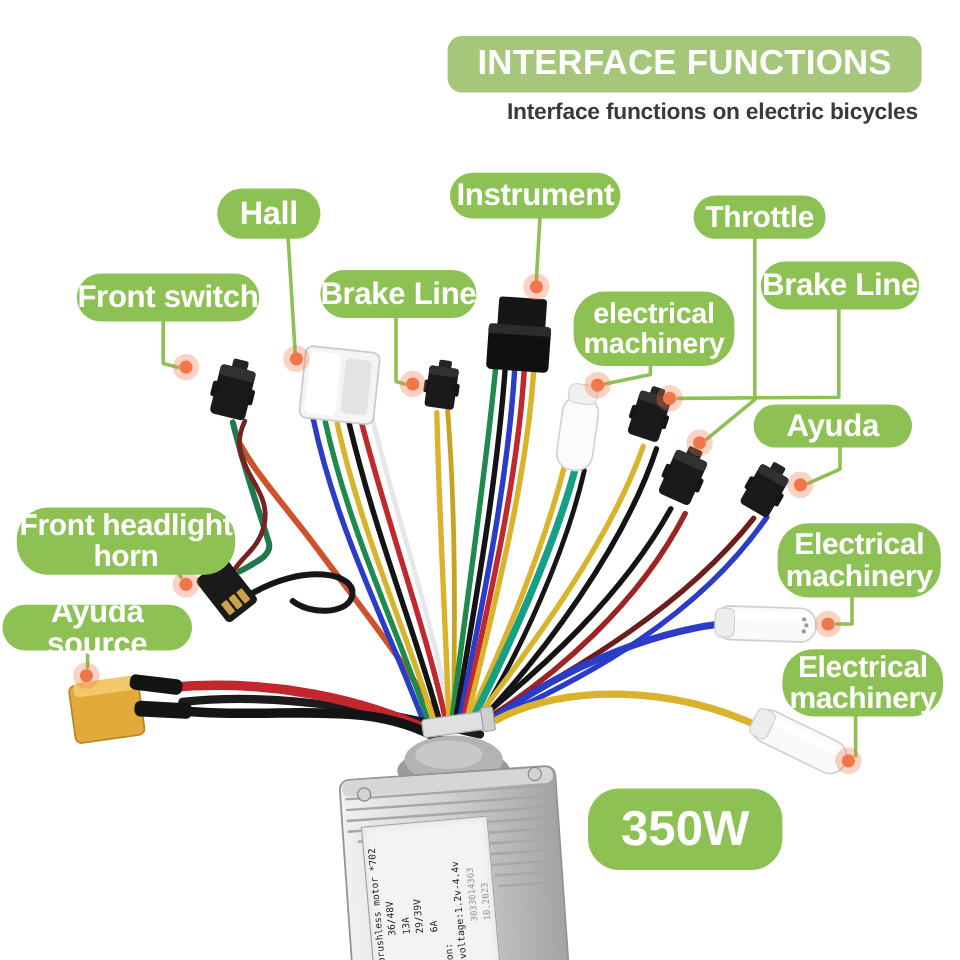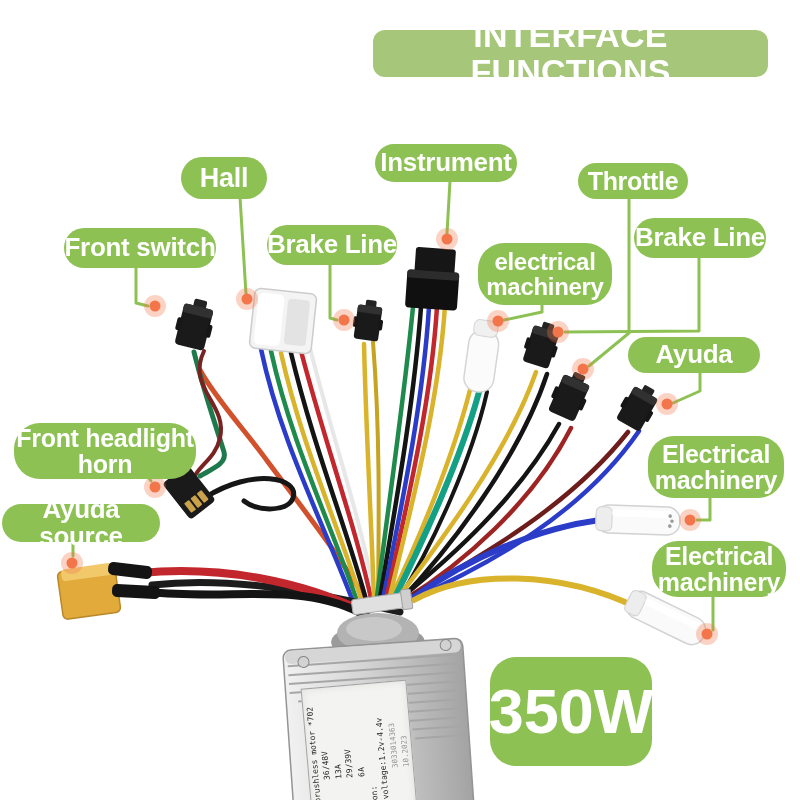--- a/index.html
+++ b/index.html
@@ -4,38 +4,38 @@
 <style>
   html,body{margin:0;padding:0;width:800px;height:800px;overflow:hidden;background:#ffffff;
     font-family:"Liberation Sans",sans-serif;}
   #stage{position:relative;width:800px;height:800px;background:#fff;}
   #scene{position:absolute;left:0;top:0;}
 
   .pill{position:absolute;background:#8dc153;color:#fff;font-weight:700;
     display:flex;align-items:center;justify-content:center;text-align:center;
     white-space:pre-line;letter-spacing:-0.3px;line-height:1.05;}
   #hdr-title{left:373px;top:30px;width:395px;height:47px;background:#a6c77a;
-    border-radius:12px;font-size:34px;letter-spacing:0.2px;}
+    border-radius:12px;font-size:29px;letter-spacing:0.2px;}
   #hdr-sub{position:absolute;left:385px;top:83px;width:380px;height:22px;
     display:flex;align-items:center;justify-content:flex-end;color:#3a3a3a;
     font-size:19px;font-weight:700;letter-spacing:-0.2px;}
 
   #cp-hall{left:181px;top:157px;width:86px;height:42px;border-radius:21px;font-size:27px;}
   #cp-instrument{left:375px;top:144px;width:142px;height:38px;border-radius:19px;font-size:26px;}
   #cp-throttle{left:578px;top:163px;width:110px;height:36px;border-radius:18px;font-size:25px;}
   #cp-light-switch{left:64px;top:228px;width:152px;height:40px;border-radius:20px;font-size:26px;}
   #cp-brake-left{left:267px;top:225px;width:130px;height:40px;border-radius:20px;font-size:26px;}
   #cp-elec-small{left:478px;top:243px;width:134px;height:62px;border-radius:26px;font-size:24px;}
   #cp-brake-right{left:634px;top:218px;width:132px;height:40px;border-radius:20px;font-size:26px;}
   #cp-ayuda{left:628px;top:337px;width:132px;height:36px;border-radius:18px;font-size:26px;}
   #cp-horn{left:14px;top:391px;width:182px;height:56px;border-radius:26px;font-size:25px;margin-top:32px;}
   #cp-em-upper{left:648px;top:436px;width:136px;height:62px;border-radius:26px;font-size:25px;}
   #cp-power-source{left:2px;top:504px;width:158px;height:38px;border-radius:19px;font-size:26px;}
   #cp-em-lower{left:652px;top:541px;width:134px;height:56px;border-radius:26px;font-size:25px;}
-  #cp-350w{left:490px;top:657px;width:162px;height:109px;border-radius:26px;font-size:63px;letter-spacing:0;}
+  #cp-350w{left:490px;top:657px;width:162px;height:68px;border-radius:26px;font-size:41px;letter-spacing:0;}
 
   
   #ctrl-label{position:absolute;left:306px;top:684px;width:104px;height:126px;
     background:#f3f3f1;border:1px solid #a3a3a3;transform:rotate(-5deg);
     transform-origin:center;overflow:hidden;box-shadow:inset 0 0 8px rgba(0,0,0,.08);}
   #ctrl-label .rot{position:absolute;left:-11px;top:11px;width:126px;height:104px;
     transform:rotate(-90deg);transform-origin:center;display:flex;flex-direction:column;
     justify-content:space-between;padding:2px 0;box-sizing:border-box;
     font-family:"DejaVu Sans Mono",monospace;font-size:8px;color:#222;}
   #ctrl-label .rot div{white-space:nowrap;}
@@ -273,20 +273,21 @@
     <div class="ind">29/39V</div>
     <div class="ind">6A</div>
     <div>tion:</div>
     <div>t voltage:1.2v-4.4v</div>
     <div class="faint">3033014363</div>
     <div class="faint">10.2023</div>
   </div>
 </div>
 
 <div class="pill" id="hdr-title">INTERFACE FUNCTIONS</div>
+<div id="hdr-sub">Interface functions on electric bicycles</div>
 
 <div class="pill" id="cp-hall">Hall</div>
 <div class="pill" id="cp-instrument">Instrument</div>
 <div class="pill" id="cp-throttle">Throttle</div>
 <div class="pill" id="cp-light-switch">Front switch</div>
 <div class="pill" id="cp-brake-left">Brake Line</div>
 <div class="pill" id="cp-elec-small">electrical
 machinery</div>
 <div class="pill" id="cp-brake-right">Brake Line</div>
 <div class="pill" id="cp-ayuda">Ayuda</div>

